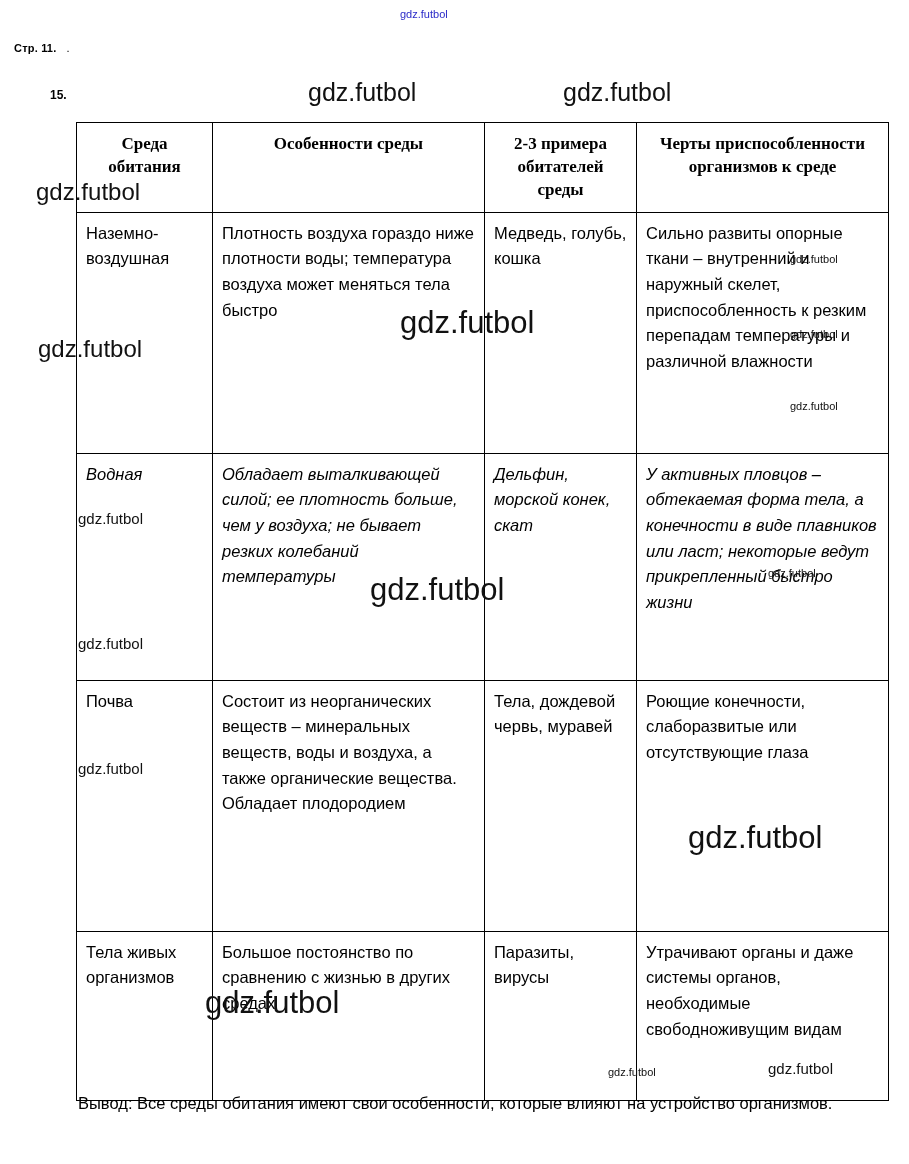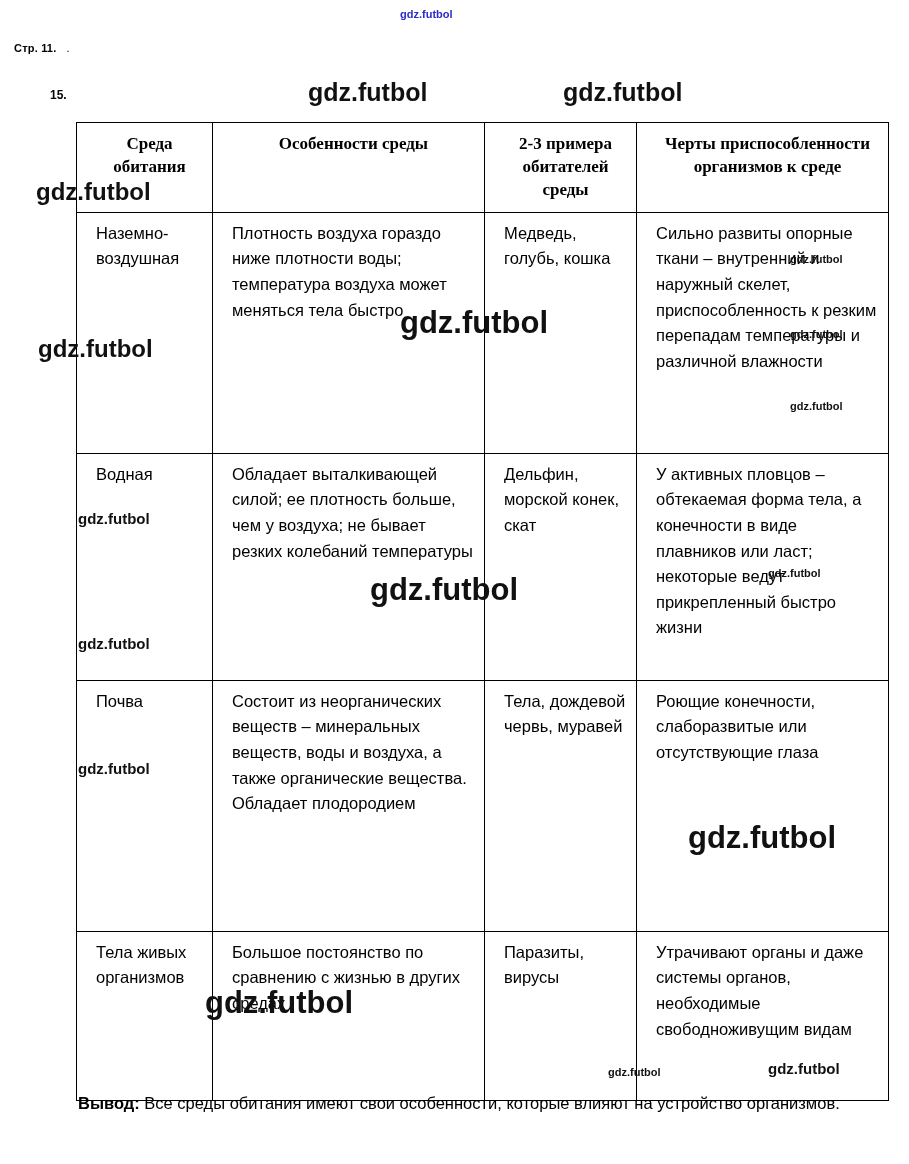--- a/index.html
+++ b/index.html
@@ -14,21 +14,21 @@
     font-family: "Liberation Sans", sans-serif;
     color: #000000;
     overflow: hidden;
   }
 
   
   .wm {
     position: absolute;
     color: #1d1dbf;
     font-family: "Liberation Sans", sans-serif;
-    font-weight: bold;
+    font-weight: normal;
     white-space: nowrap;
     pointer-events: none;
   }
 
   
   .page-label {
     position: absolute;
     left: 14px;
     top: 42px;
     font-size: 11px;
@@ -55,21 +55,21 @@
     width: 812px;
   }
   table.biology {
     border-collapse: collapse;
     width: 812px;
     table-layout: fixed;
   }
   table.biology td, table.biology th {
     border: 1px solid #000000;
     vertical-align: top;
-    padding: 8px 9px 10px 19px;
+    padding: 8px 9px 10px 9px;
     font-size: 16.5px;
     line-height: 1.55;
   }
   table.biology thead th {
     text-align: center;
     font-family: "Liberation Serif", serif;
     font-weight: bold;
     font-size: 17px;
     line-height: 1.35;
     padding-top: 10px;
@@ -79,34 +79,34 @@
   table.biology tbody td {
     font-family: "Liberation Sans", sans-serif;
     font-weight: normal;
   }
   col.c1 { width: 136px; }
   col.c2 { width: 272px; }
   col.c3 { width: 152px; }
   col.c4 { width: 252px; }
 
   .row-h1 td { height: 222px; }
-  .row-h2 td { height: 208px; }
+  .row-h2 td { height: 208px; font-style: italic; }
   .row-h3 td { height: 232px; }
   .row-h4 td { height: 150px; }
 
   
   .conclusion {
     position: absolute;
     left: 78px;
     top: 1088px;
     width: 800px;
     font-size: 16.5px;
     line-height: 1.85;
   }
-  .conclusion b { font-weight: bold; }
+  .conclusion b { font-weight: normal; }
 </style>
 </head>
 <body>
 
 <div class="page-label">
   <span>Стр. 11.</span><span class="dot">.</span>
 </div>
 
 <div class="task-number">15.</div>
 

